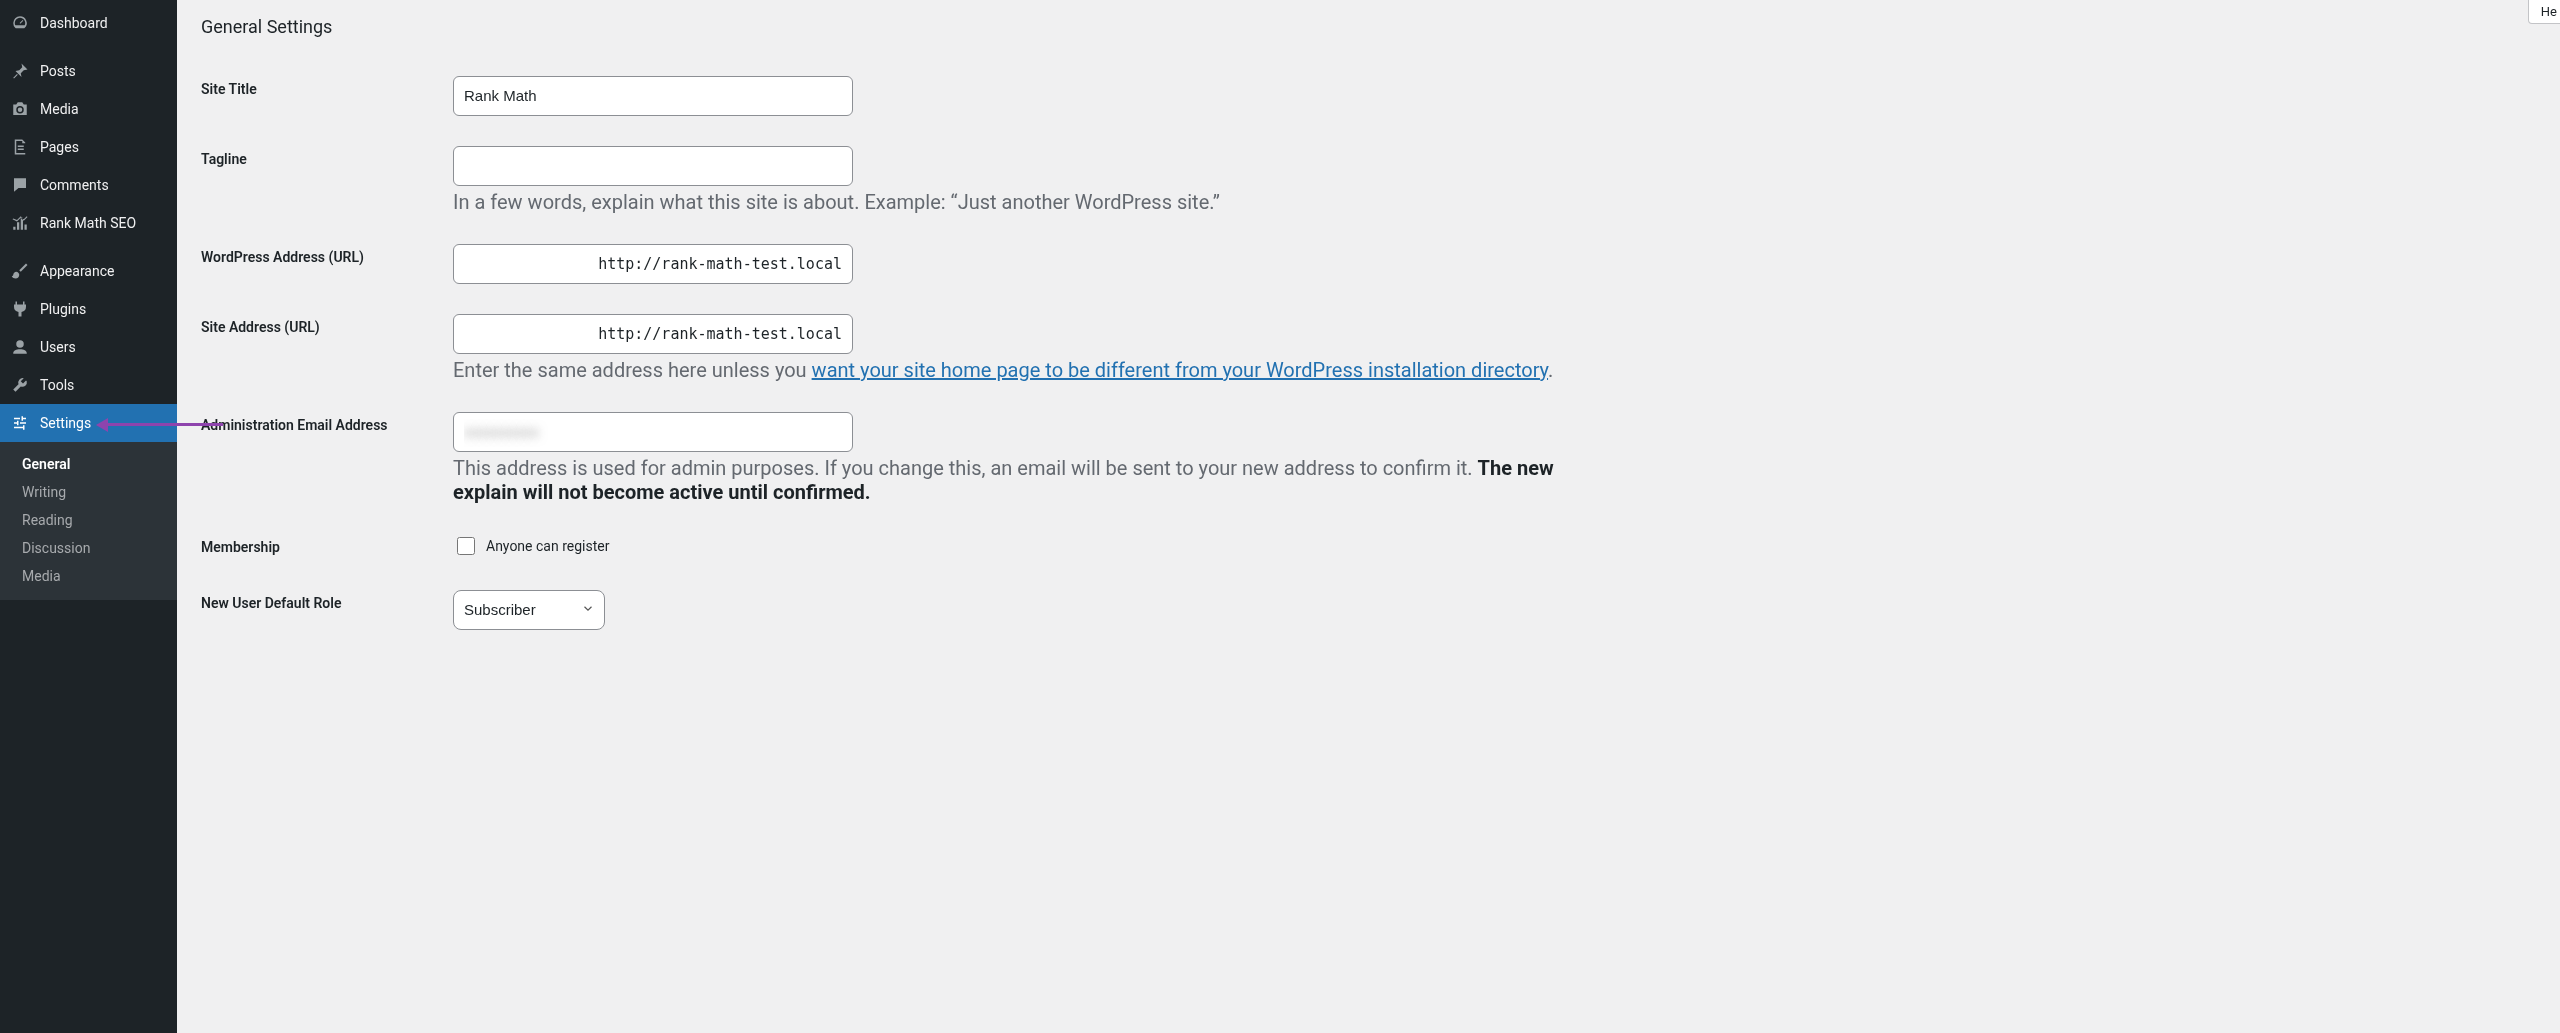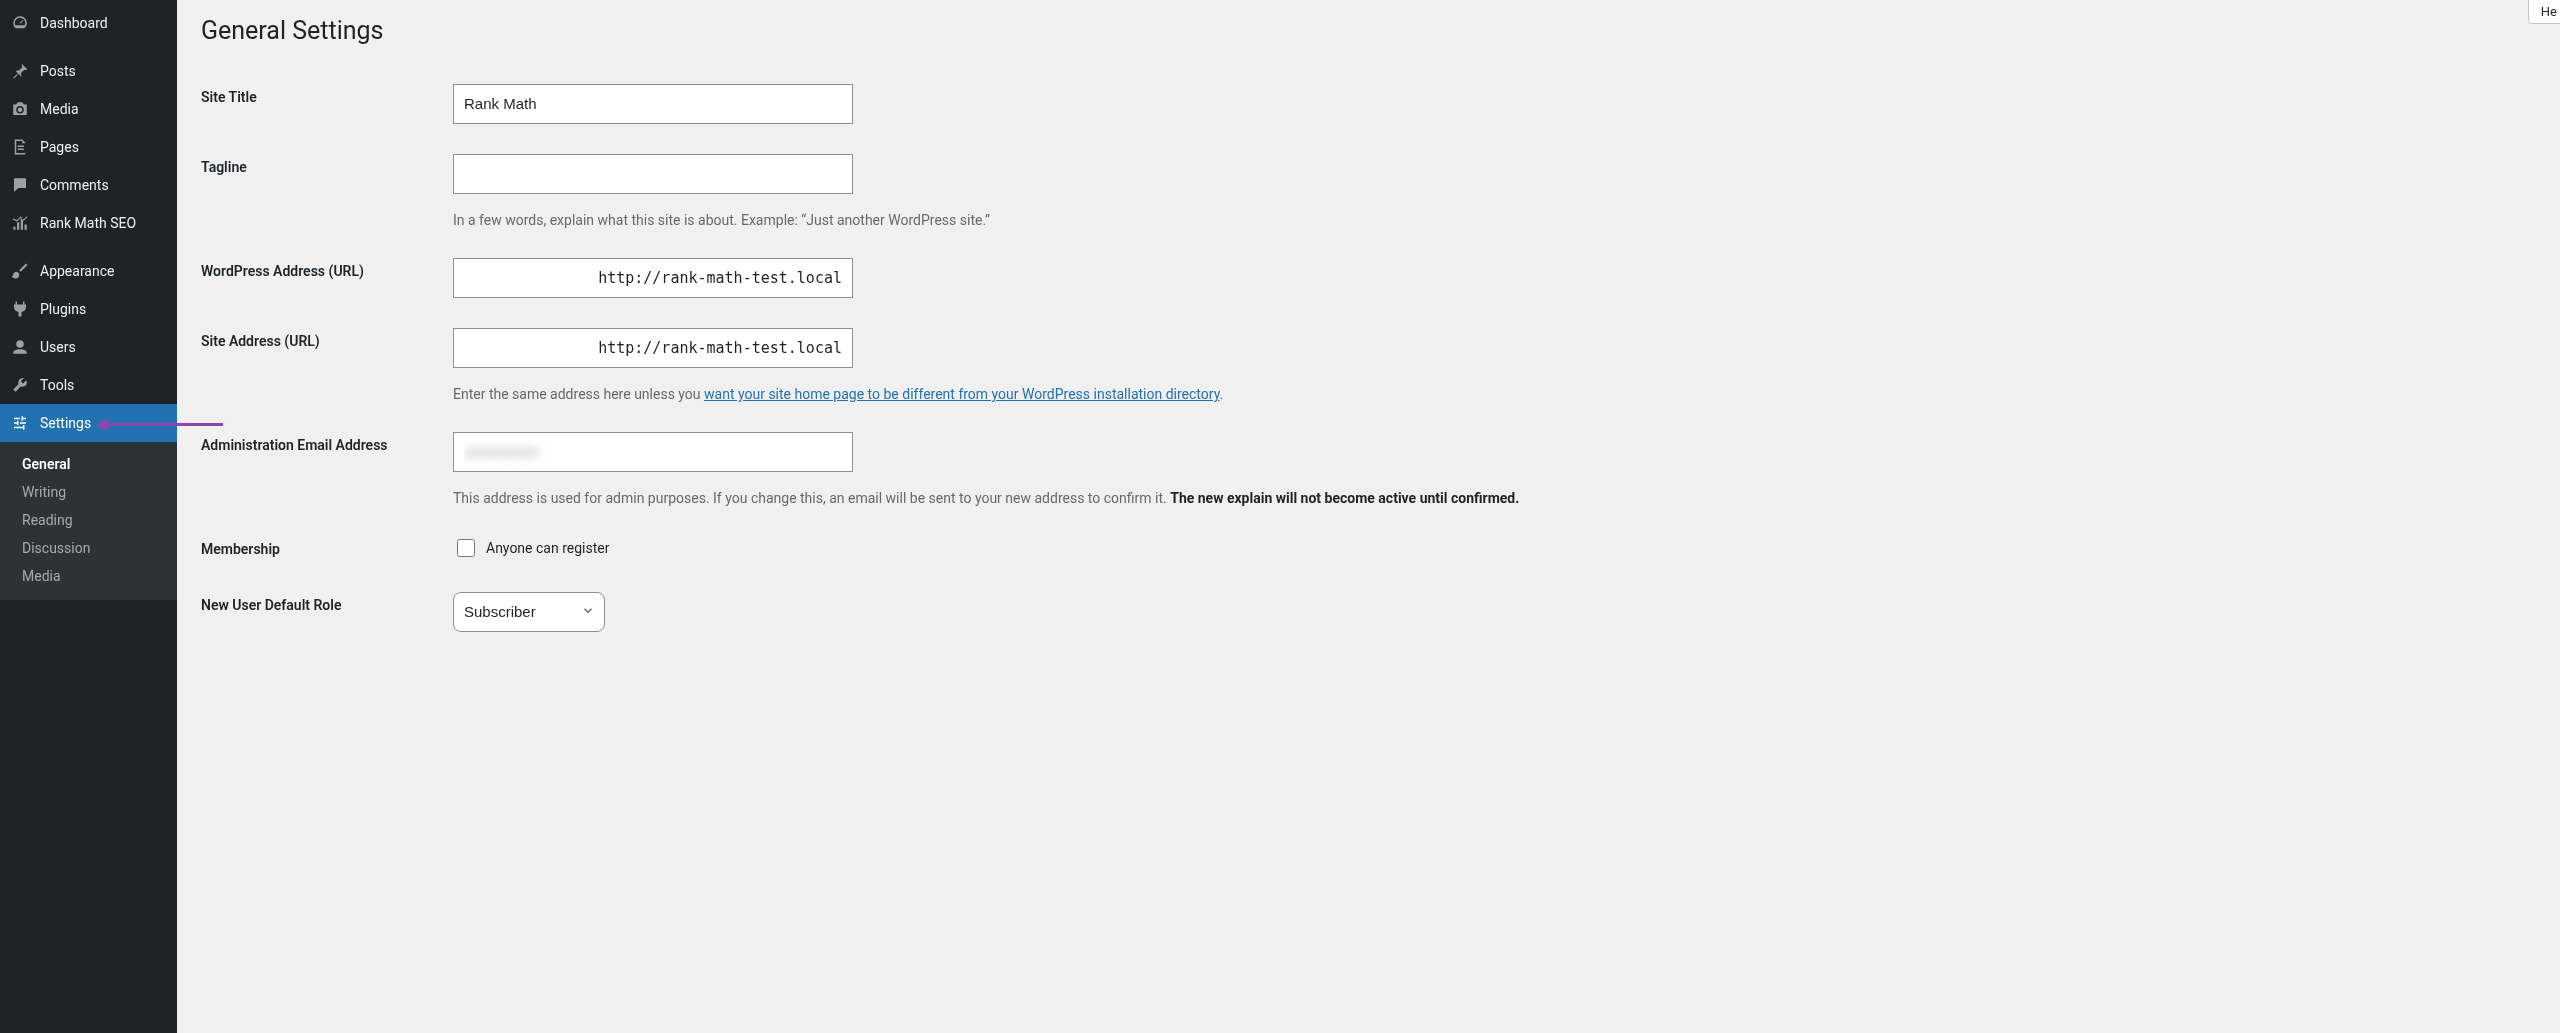--- a/index.html
+++ b/index.html
@@ -99,21 +99,21 @@
     border-right: 12px solid var(--arrow);
   }
 
   
   .main {
     flex: 1;
     padding: 10px 24px 40px 24px;
     position: relative;
   }
   .page-title {
-    font-size: 25px;
+    font-size: 18px;
     font-weight: 400;
     margin: 6px 0 24px 0;
     color: var(--wp-text);
   }
 
   
   .help-tab {
     position: absolute;
     top: 0;
     right: -10px;
@@ -146,33 +146,33 @@
   .form-table td {
     padding: 15px 10px 15px 0;
     vertical-align: top;
   }
   .input-regular {
     width: 400px;
     padding: 4px 10px;
     font-size: 15px;
     line-height: 2;
     border: 1px solid var(--border);
-    border-radius: 0;
+    border-radius: 6px;
     background: #fff;
     color: var(--wp-text);
   }
   .input-regular.code { font-family: ui-monospace, SFMono-Regular, Menlo, Consolas, monospace; text-align: right; }
   .input-regular.blurred { 
     color: transparent;
     text-shadow: 0 0 10px rgba(100,100,100,.65);
   }
   .description {
-    margin-top: 18px;
+    margin-top: 4px;
     color: var(--wp-desc);
-    font-size: 14px;
+    font-size: 20px;
     max-width: 1120px;
   }
   .description a { color: var(--wp-link); text-decoration: underline; }
   .description strong { color: var(--wp-text); font-weight: 700; }
   .checkbox-row {
     display: flex;
     align-items: center;
     gap: 8px;
   }
   .checkbox-row input[type="checkbox"] {

